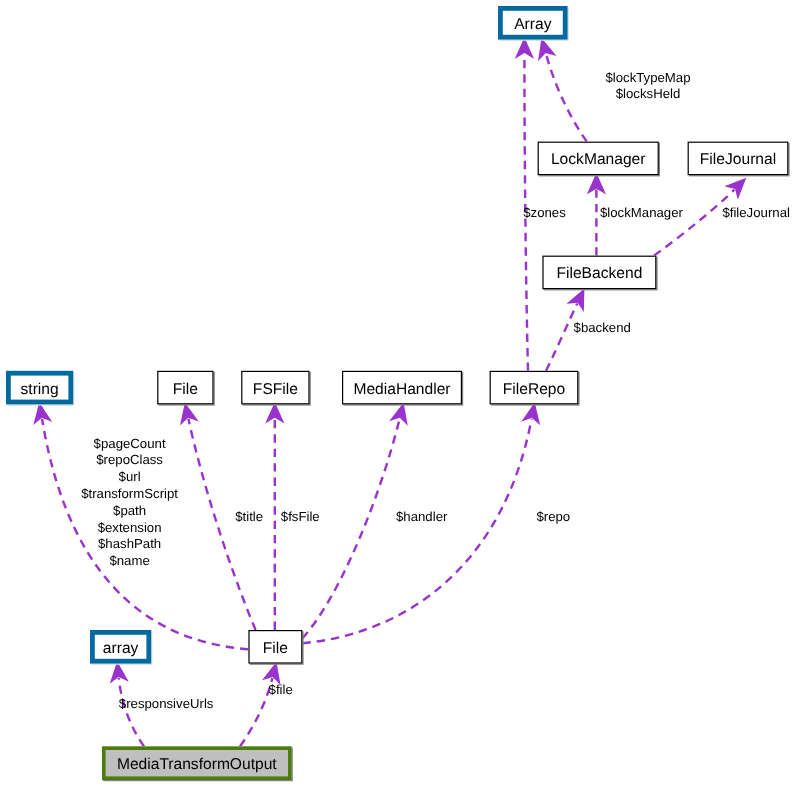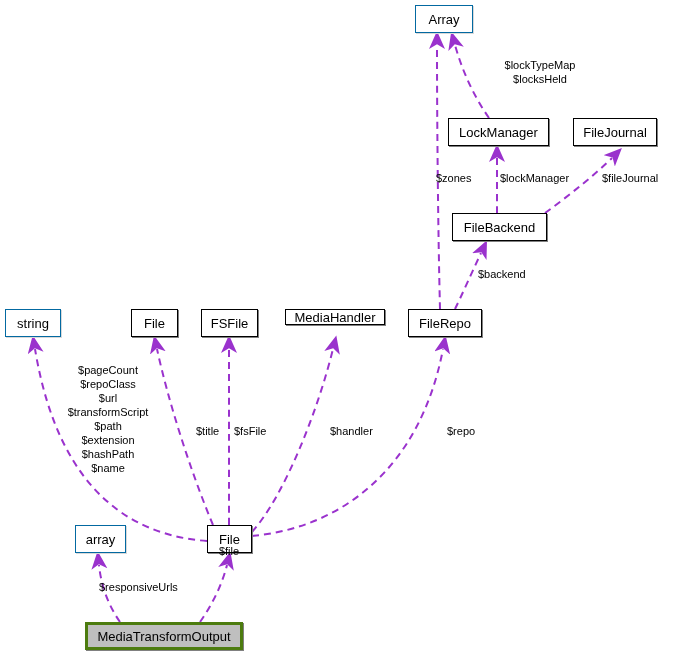--- a/index.html
+++ b/index.html
@@ -4,21 +4,21 @@
 <style>
   html,body{margin:0;padding:0;background:#ffffff;}
   body{font-family:"Liberation Sans","DejaVu Sans",sans-serif;}
   #canvas{position:relative;width:675px;height:656px;background:#ffffff;overflow:hidden;}
   svg#edges{position:absolute;left:0;top:0;width:675px;height:656px;}
 
   .node{position:absolute;box-sizing:border-box;display:flex;align-items:center;
         justify-content:center;font-size:13px;line-height:1;color:#000000;
         background:#ffffff;white-space:nowrap;}
   .node.internal{border:1px solid #000000;box-shadow:1px 1px 0 0 #808080;}
-  .node.external{border:1px solid #0369a1;box-shadow:1px 1px 0 0 #d9d9d9;}
+  .node.external{border:4px solid #0369a1;box-shadow:1px 1px 0 0 #d9d9d9;}
   .node.current{background:#bfbfbf;border:3px solid #4d7c0f;box-shadow:1px 1px 0 0 #808080;}
 
   .edge-label{position:absolute;font-size:11px;color:#000000;line-height:14px;
               white-space:nowrap;text-align:center;}
   .edge-label.multi{white-space:normal;}
 </style>
 </head>
 <body>
 
 <div id="canvas">
@@ -63,21 +63,21 @@
       </div>
       <div class="node external" style="left: 5px; top: 309px; width: 56px; height: 28px;">
         <span>string</span>
       </div>
       <div class="node internal" style="left: 131px; top: 309px; width: 47px; height: 28px;">
         <span>File</span>
       </div>
       <div class="node internal" style="left: 201px; top: 309px; width: 57px; height: 28px;">
         <span>FSFile</span>
       </div>
-      <div class="node internal" style="left: 285px; top: 309px; width: 100px; height: 16px;">
+      <div class="node internal" style="left: 285px; top: 309px; width: 100px; height: 28px;">
         <span>MediaHandler</span>
       </div>
       <div class="node external" style="left: 75px; top: 525px; width: 51px; height: 28px;">
         <span>array</span>
       </div>
       <div class="node internal" style="left: 207px; top: 525px; width: 45px; height: 28px;">
         <span>File</span>
       </div>
       <div class="node current" style="left: 85px; top: 622px; width: 158px; height: 28px;">
         <span>MediaTransformOutput</span>
@@ -88,16 +88,16 @@
       <div class="edge-label" style="left: 436px; top: 171px; width: 48px; text-align: left;">$zones</div>
       <div class="edge-label" style="left: 500px; top: 171px; width: 88px; text-align: left;">$lockManager</div>
       <div class="edge-label" style="left: 602px; top: 171px; width: 72px; text-align: left;">$fileJournal</div>
       <div class="edge-label" style="left: 478px; top: 267px; width: 62px; text-align: left;">$backend</div>
       <div class="edge-label multi" style="left: 52px; top: 363px; width: 112px; text-align: center;">$pageCount<br>$repoClass<br>$url<br>$transformScript<br>$path<br>$extension<br>$hashPath<br>$name</div>
       <div class="edge-label" style="left: 196px; top: 424px; width: 36px; text-align: left;">$title</div>
       <div class="edge-label" style="left: 234px; top: 424px; width: 42px; text-align: left;">$fsFile</div>
       <div class="edge-label" style="left: 330px; top: 424px; width: 56px; text-align: left;">$handler</div>
       <div class="edge-label" style="left: 447px; top: 424px; width: 38px; text-align: left;">$repo</div>
       <div class="edge-label" style="left: 99px; top: 580px; width: 101px; text-align: left;">$responsiveUrls</div>
-      <div class="edge-label" style="left: 214px; top: 544px; width: 30px; text-align: center;">$file</div>
+      <div class="edge-label" style="left: 214px; top: 568px; width: 30px; text-align: right;">$file</div>
     </div>
 
 </div>
 
 </body></html>

